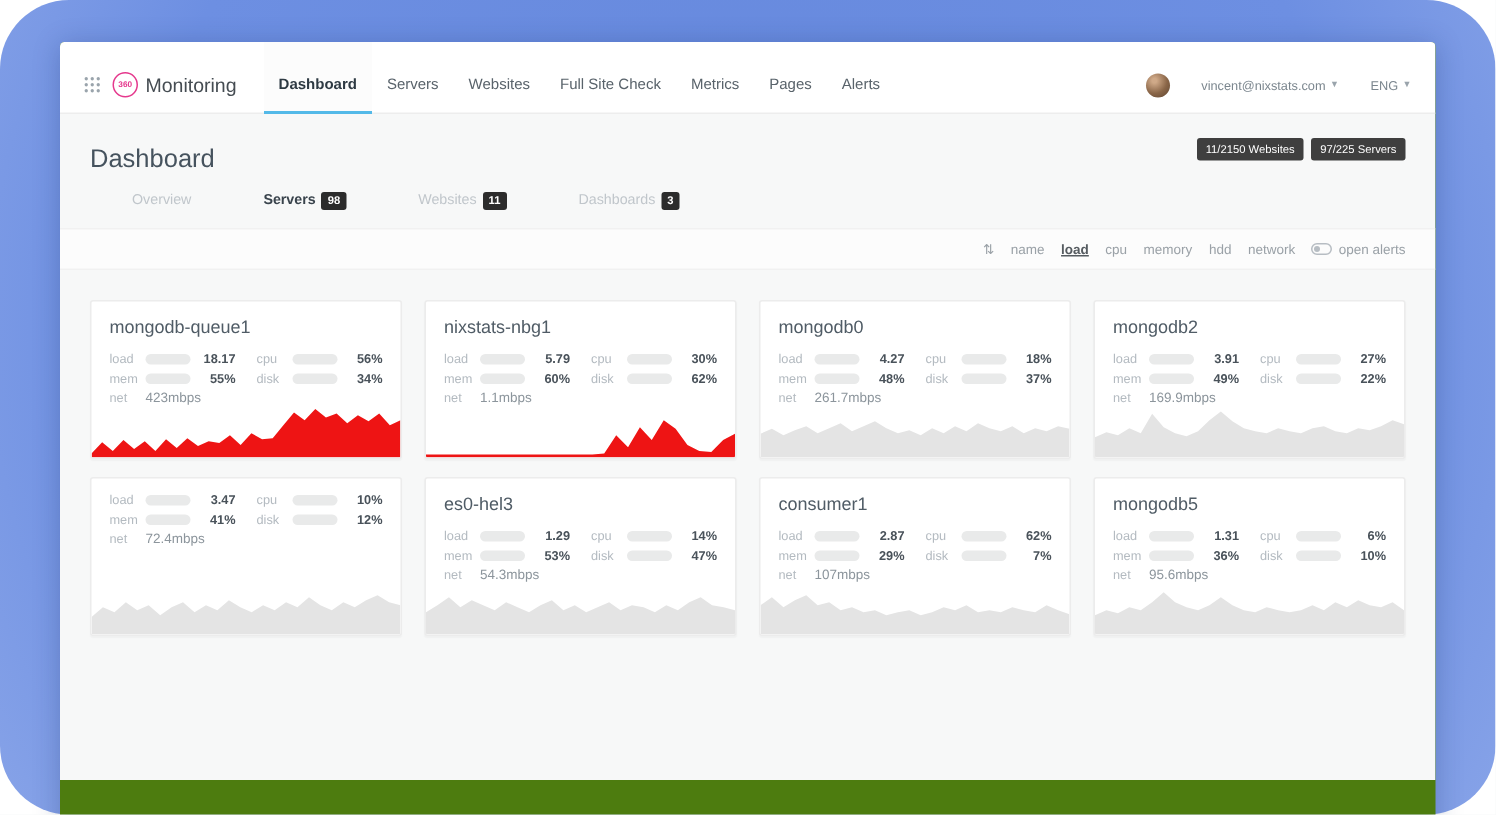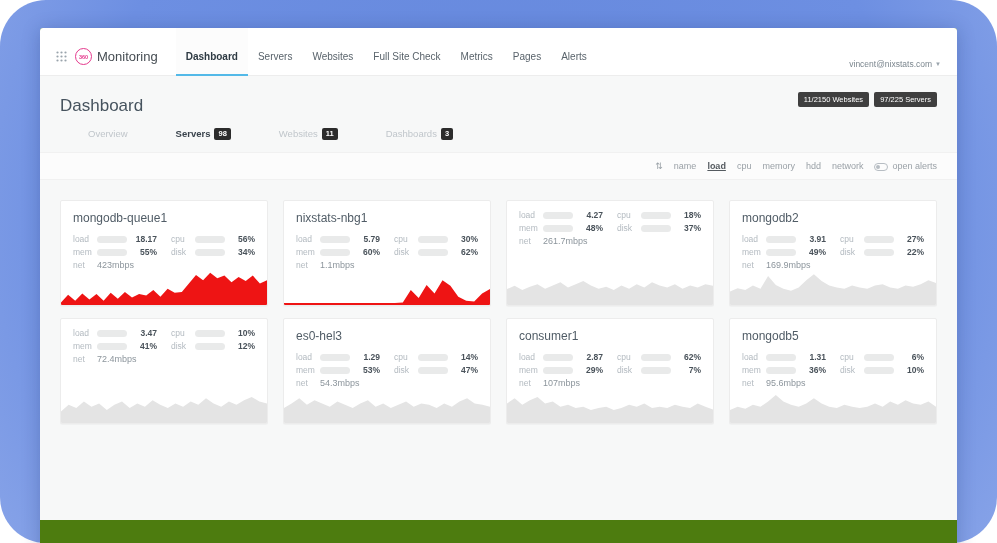--- a/index.html
+++ b/index.html
@@ -32,21 +32,21 @@
   .logo-text{font-size:13px;color:#454c52;font-weight:500;}
   .nav-items{display:flex;margin-left:18px;}
   .nav-item{
     display:flex;align-items:center;padding:10px 10px 0 10px;font-size:10px;color:#59636b;
     position:relative;cursor:pointer;
   }
   .nav-item.active{color:#2e3a43;font-weight:700;background:#fcfcfc;}
   .nav-item.active::after{
     content:"";position:absolute;left:0;right:0;bottom:-1px;height:2px;background:#53b9e8;
   }
-  .nav-right{margin-left:auto;display:flex;align-items:center;gap:21px;padding-top:10px;flex-direction:column;}
+  .nav-right{margin-left:auto;display:flex;align-items:center;gap:21px;padding-top:10px;}
   .avatar{
     width:16px;height:16px;border-radius:50%;
     background:radial-gradient(circle at 35% 30%, #cfa988 10%, #8a6648 55%, #5d4430 100%);
   }
   .user-email,.lang{font-size:8.5px;color:#7b868e;display:flex;align-items:center;gap:3px;cursor:pointer;}
   .caret{font-size:6px;color:#9aa4ac;}
   
   .content{height:444px;background:#f7f8f8;overflow:hidden;}
   .header-row{display:flex;align-items:flex-start;padding:16px 20px 0;}
   .page-title{font-size:17px;color:#46535e;font-weight:400;margin:4px 0 0;}
@@ -72,21 +72,21 @@
   .sort-icon{font-size:9px;color:#9aa1a7;}
   .sort-opt{cursor:pointer;}
   .sort-opt.active{color:#555b60;font-weight:700;text-decoration:underline;}
   .toggle-pill{
     width:14px;height:8px;border:1px solid #b7bdc3;border-radius:5px;position:relative;
     display:inline-block;box-sizing:border-box;
   }
   .toggle-pill::before{
     content:"";position:absolute;left:1px;top:1px;width:4px;height:4px;border-radius:50%;background:#b7bdc3;
   }
-  .open-alerts{display:flex;align-items:flex-end;gap:4px;cursor:pointer;}
+  .open-alerts{display:flex;align-items:center;gap:4px;cursor:pointer;}
   
   .grid{display:grid;grid-template-columns:repeat(4,1fr);gap:12px 15px;padding:20px;}
   .card{
     background:#fff;border:1px solid #ececec;border-radius:2px;height:104px;
     position:relative;overflow:hidden;box-shadow:0 1px 1px rgba(0,0,0,.03);cursor:pointer;
   }
   .card-title{padding:10px 12px 0;font-size:12px;color:#505c66;}
   .metrics{display:flex;gap:14px;padding:8px 12px 0;}
   .mcol{flex:1;min-width:0;}
   .mrow{display:flex;align-items:center;height:13px;}
@@ -263,20 +263,21 @@
               </div>
             </div>
           </div>
           <div class="spark">
             <svg viewBox="0 0 206 36" preserveAspectRatio="none">
               <polygon points="0,36 0.0,34.0 7.9,34.0 15.8,34.0 23.8,34.0 31.7,34.0 39.6,34.0 47.5,34.0 55.5,34.0 63.4,34.0 71.3,34.0 79.2,34.0 87.2,34.0 95.1,34.0 103.0,34.0 110.9,34.0 118.8,33.4 126.8,21.1 134.7,29.1 142.6,15.9 150.5,24.4 158.5,11.2 166.4,16.8 174.3,27.7 182.2,31.7 190.2,32.4 198.1,24.4 206.0,20.1 206,36" fill="#ee1414"></polygon>
             </svg>
           </div>
         </div>
         <div class="card">
+          <div class="card-title">mongodb0</div>
           <div class="metrics">
             <div class="mcol">
               <div class="mrow">
                 <span class="mlabel">load</span>
                 <span class="mbar"><span class="mfill" style="width: 27%; background: rgb(70, 177, 66);"></span></span>
                 <span class="mval">4.27</span>
               </div>
               <div class="mrow">
                 <span class="mlabel">mem</span>
                 <span class="mbar"><span class="mfill" style="width: 48%; background: rgb(70, 177, 66);"></span></span>

